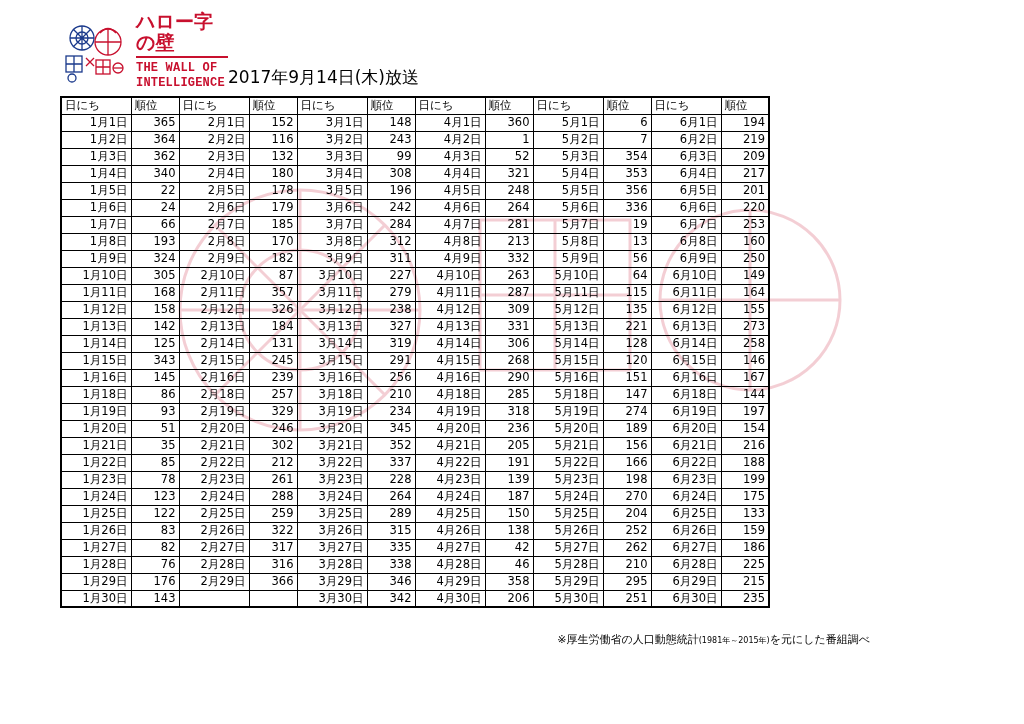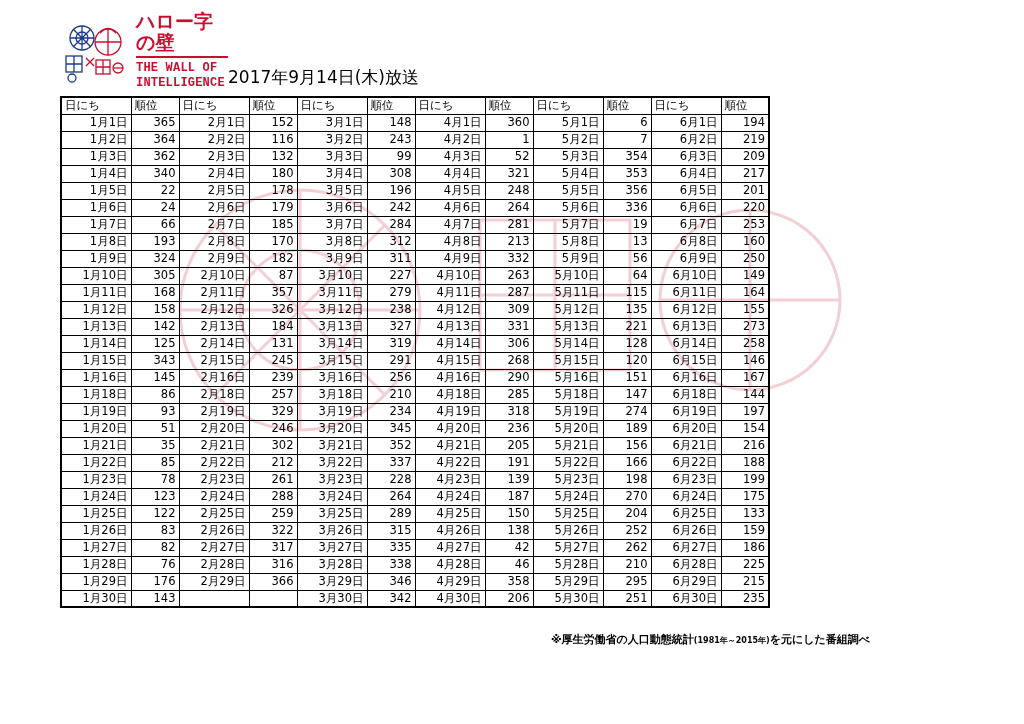--- a/index.html
+++ b/index.html
@@ -126,21 +126,20 @@
   }
   
   .footnote {
     position: absolute;
     right: 62px;
     top: 632px;
     font-family: "DejaVu Sans", sans-serif;
     font-size: 11px;
     color: #000;
     white-space: nowrap;
-    font-weight: bold;
   }
   .footnote .small {
     font-size: 8px;
   }
 </style>
 </head>
 <body>
 
 <div class="page">
 

